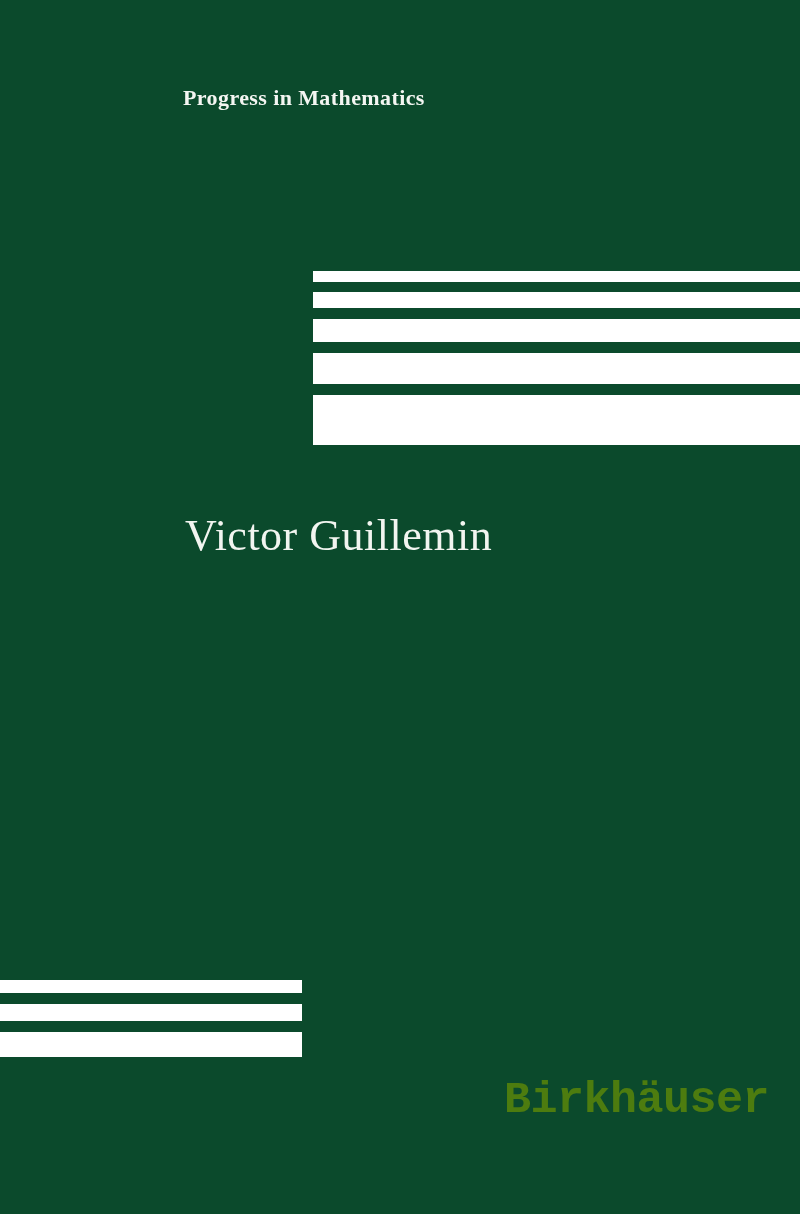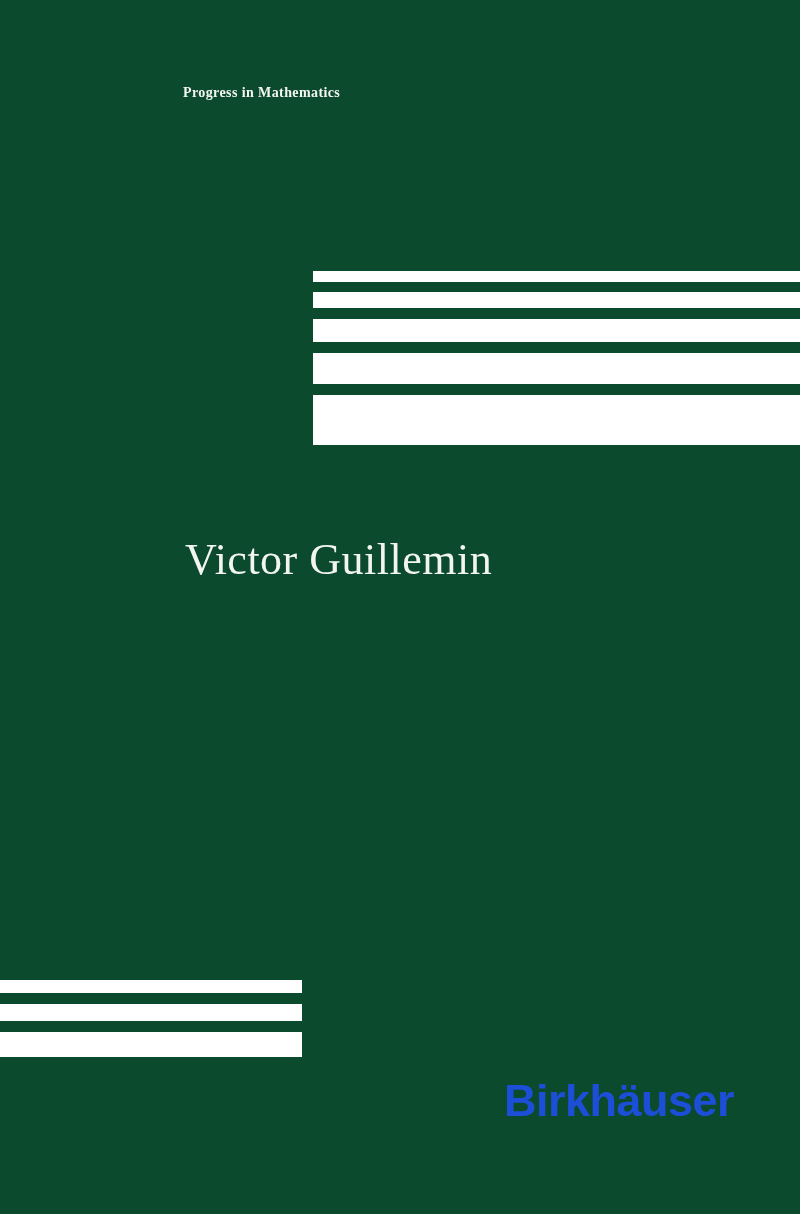--- a/index.html
+++ b/index.html
@@ -20,21 +20,21 @@
     background: #0b4a2c;
   }
 
   
   .series {
     position: absolute;
     left: 183px;
     top: 85px;
     font-family: "Liberation Serif", serif;
     font-weight: bold;
-    font-size: 14px;
+    font-size: 22px;
     letter-spacing: 0.4px;
     color: #f4f6f2;
     white-space: nowrap;
   }
 
   
   .bars-top {
     position: absolute;
     left: 313px;
     top: 271px;
@@ -66,21 +66,21 @@
   .bars-bottom .gap {
     display: block;
     width: 100%;
     background: transparent;
   }
 
   
   .author {
     position: absolute;
     left: 185px;
-    top: 534px;
+    top: 510px;
     font-family: "Liberation Serif", serif;
     font-weight: normal;
     font-size: 44px;
     letter-spacing: 0.5px;
     color: #f2f5f0;
     white-space: nowrap;
   }
 
   
   .title-block {
@@ -105,25 +105,25 @@
     vertical-align: super;
     line-height: 0;
     letter-spacing: 0;
   }
 
   
   .publisher {
     position: absolute;
     left: 504px;
     top: 1075px;
-    font-family: Liberation Sans, sans-serif;
+    font-family: Liberation Mono, monospace;
     font-weight: bold;
     font-size: 45px;
     letter-spacing: -0.5px;
-    color: #1d4ed8;
+    color: #4d7c0f;
     white-space: nowrap;
   }
 </style>
 </head>
 <body>
 
 <div id="cover">
 
   <div class="bg"></div>
 

